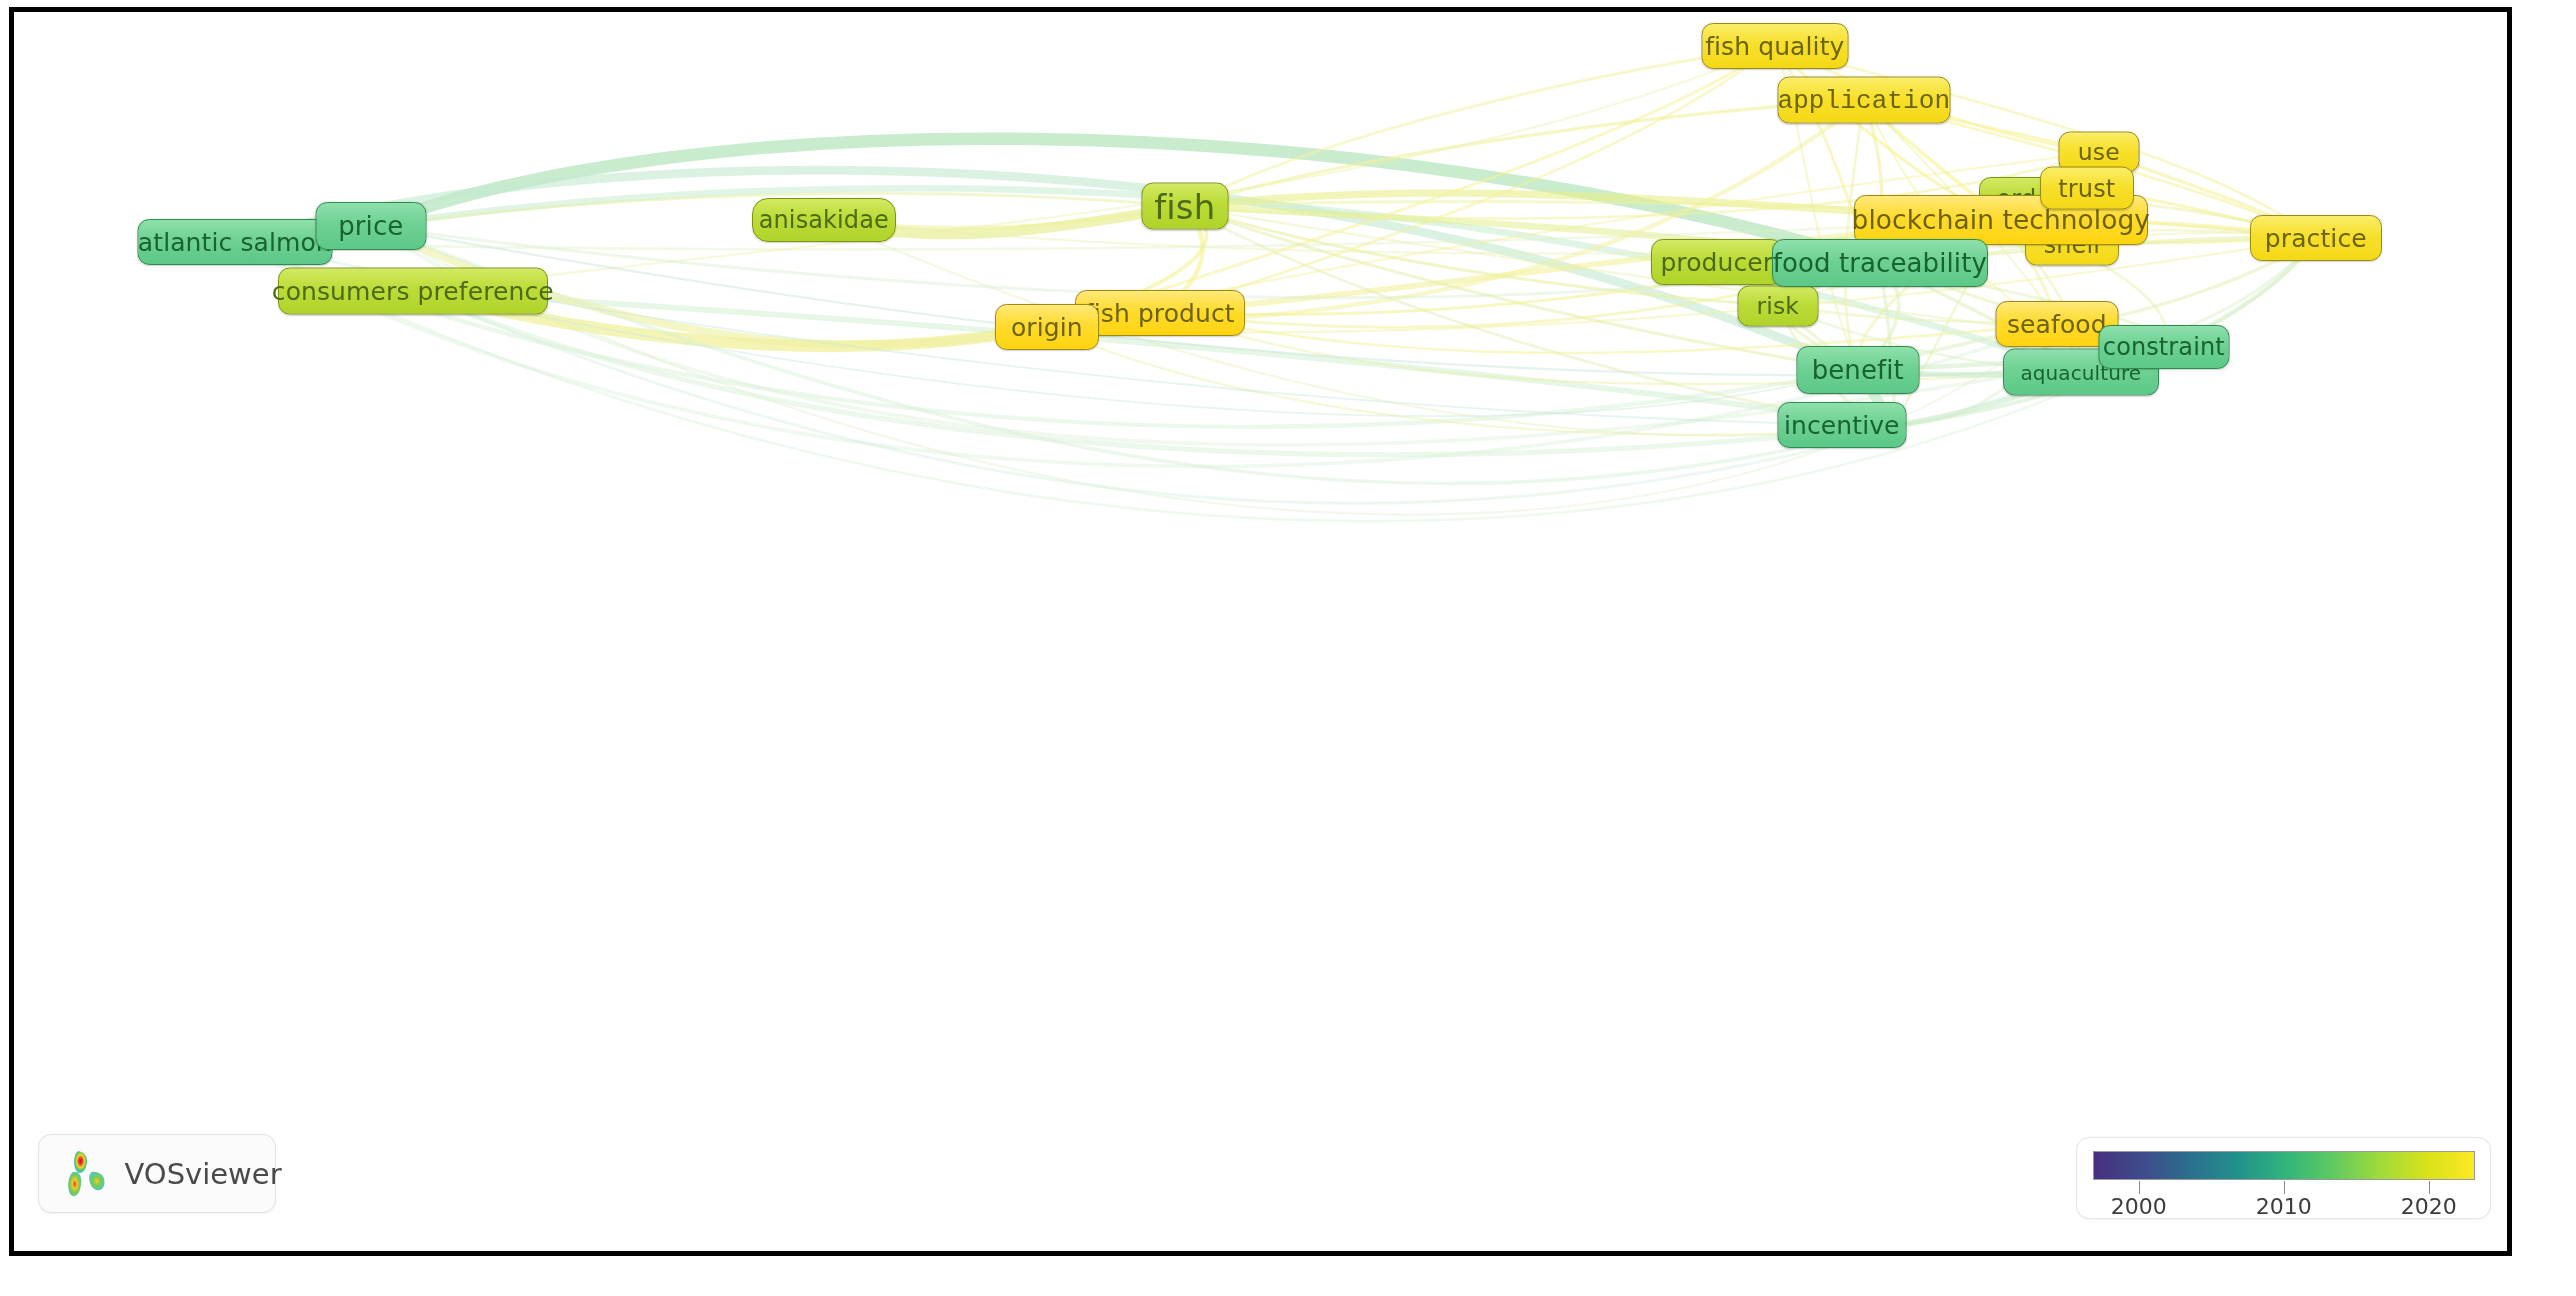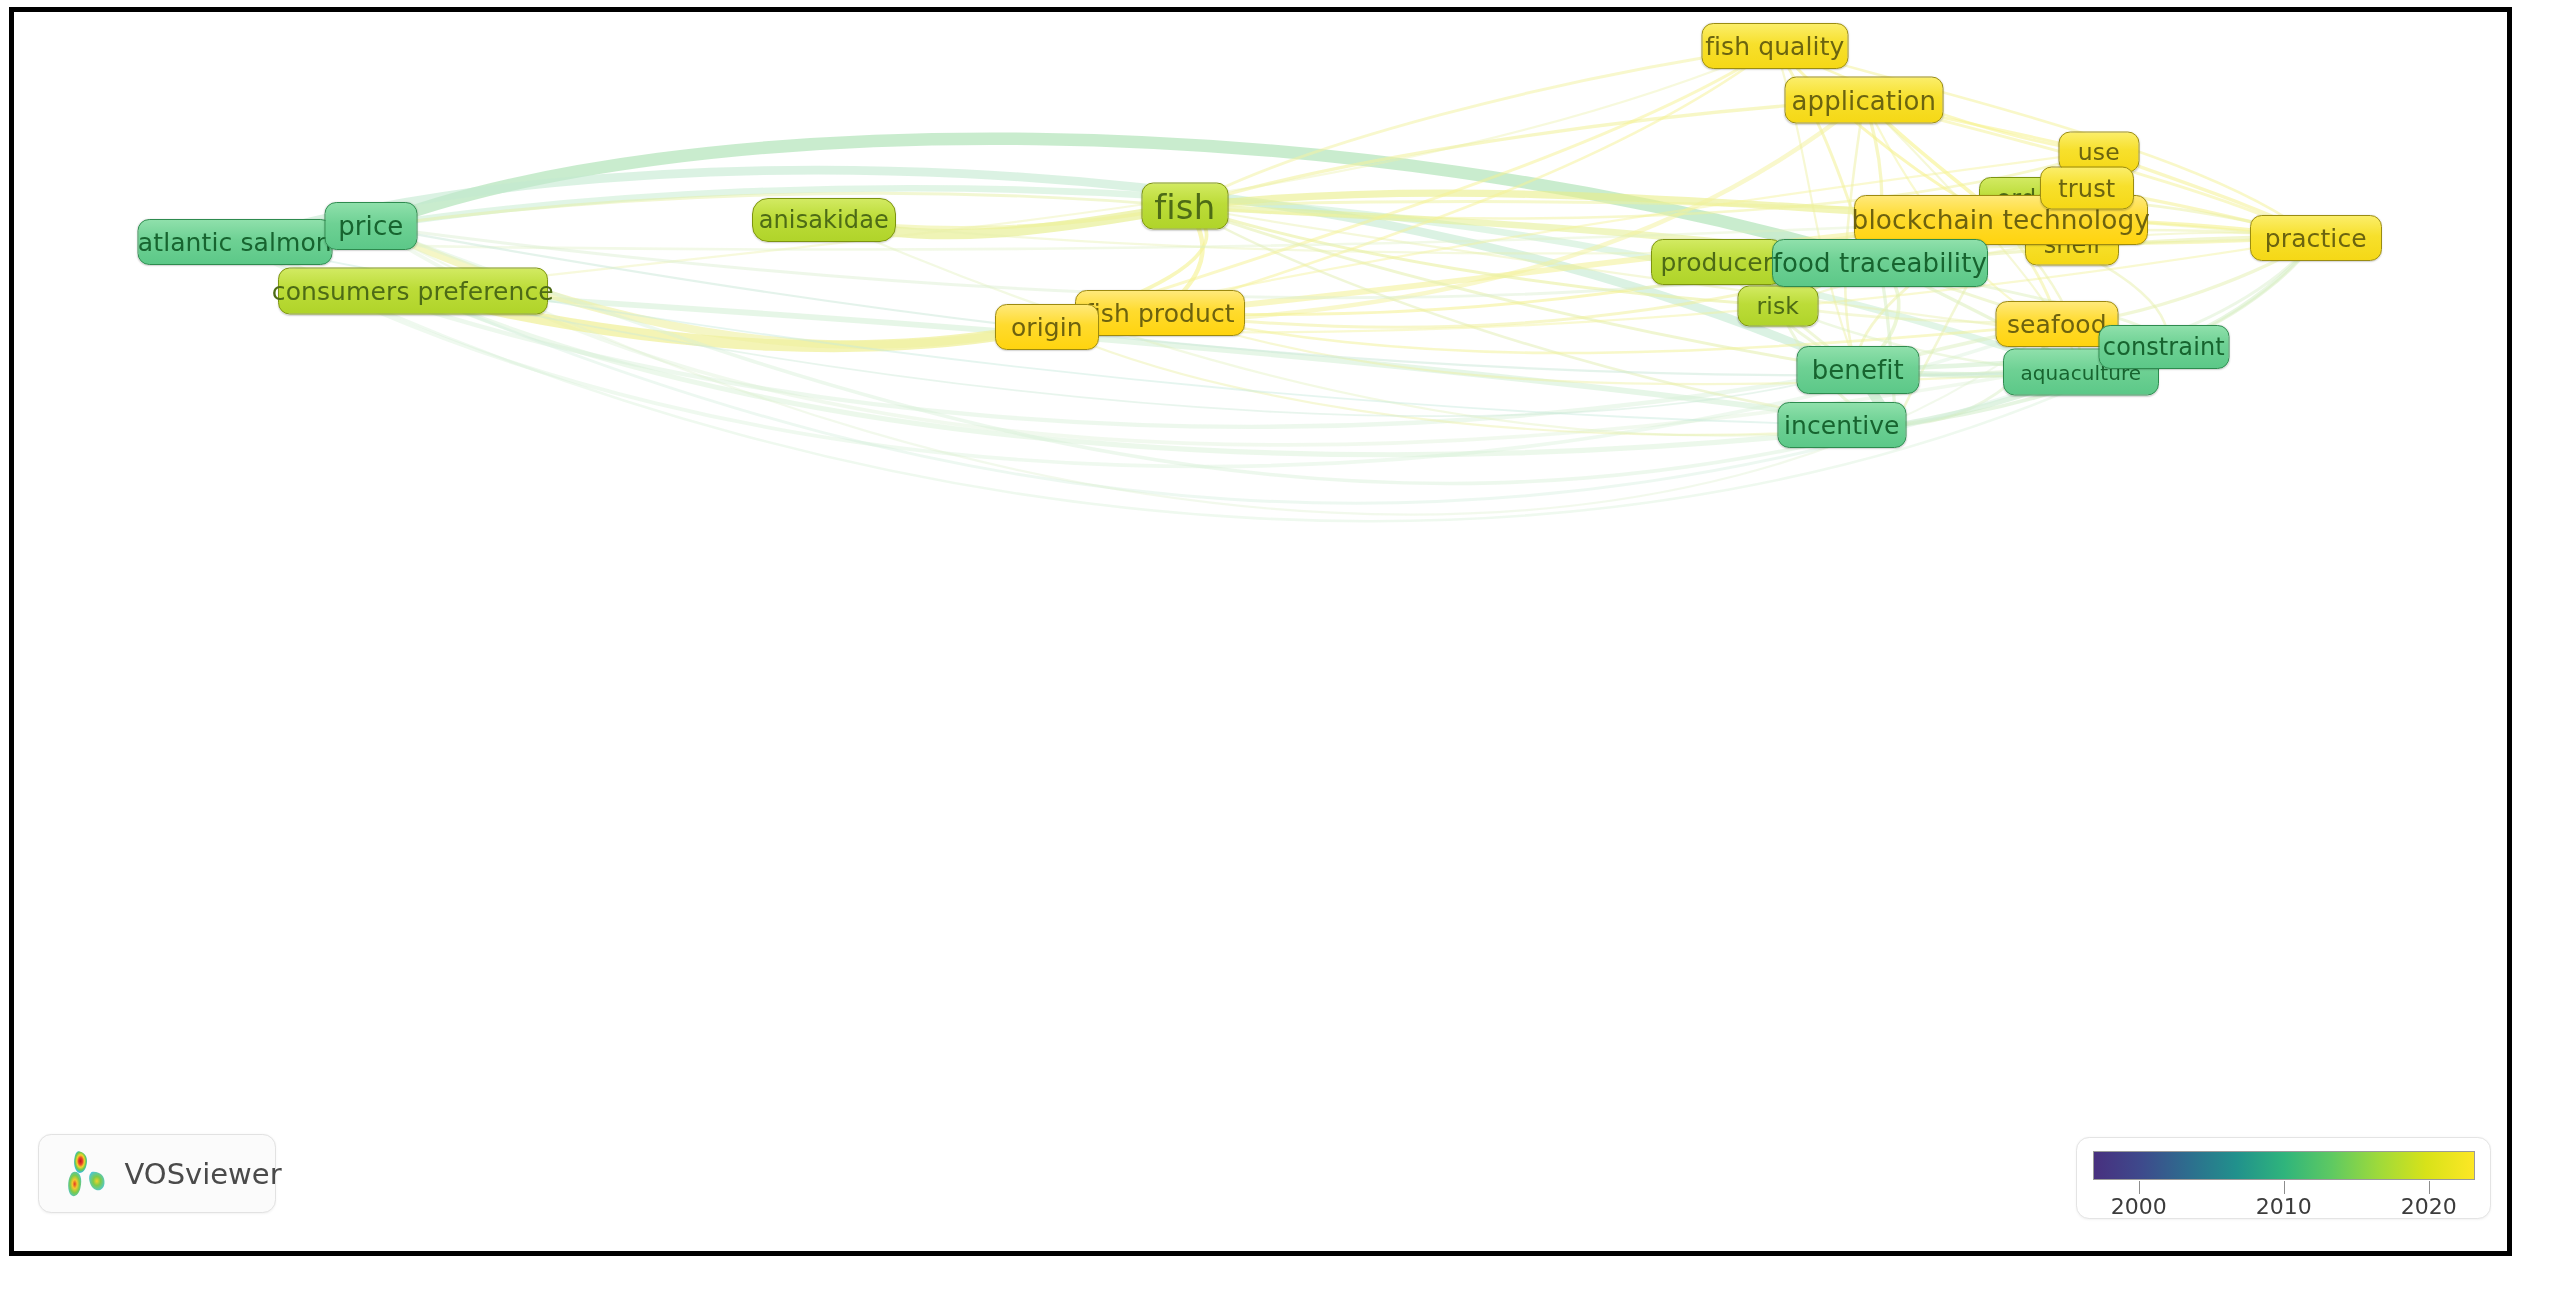--- a/index.html
+++ b/index.html
@@ -235,21 +235,21 @@
         <path d="M301,314  C1300,520 2200,560 2565,563" stroke="#c6e9dc" stroke-width="2.5" opacity=".45"></path>
         <path d="M543,380  C1400,560 2100,600 2513,488" stroke="#cce9d6" stroke-width="2.5" opacity=".45"></path>
 
       </g>
     </svg>
 
     <div id="node-layer">
         <div class="node c-yellow" style="left: 1761px; top: 34px; width: 147px; height: 46px; font-size: 25px; z-index: 12;">
           <span class="lbl">fish quality</span>
         </div>
-        <div class="node c-yellow" style="left: 1850px; top: 88px; width: 159px; height: 47px; font-size: 26px; z-index: 12;">
+        <div class="node c-yellow" style="left: 1850px; top: 88px; width: 173px; height: 47px; font-size: 26px; z-index: 12; font-family: Liberation Mono, monospace;">
           <span class="lbl">application</span>
         </div>
         <div class="node c-yellow" style="left: 2085px; top: 140px; width: 81px; height: 41px; font-size: 23.5px; z-index: 13;">
           <span class="lbl">use</span>
         </div>
         <div class="node c-yellow" style="left: 2073px; top: 176px; width: 94px; height: 43px; font-size: 24px; z-index: 15;">
           <span class="lbl">trust</span>
         </div>
         <div class="node c-yellowgreen" style="left: 2015px; top: 187px; width: 100px; height: 44px; font-size: 24px; z-index: 10;">
           <span class="lbl">order</span>
@@ -268,21 +268,21 @@
         </div>
         <div class="node c-green" style="left: 1866px; top: 251px; width: 216px; height: 48px; font-size: 26px; z-index: 14;">
           <span class="lbl">food traceability</span>
         </div>
         <div class="node c-yellowgreen" style="left: 1171px; top: 194px; width: 87px; height: 47px; font-size: 34px; z-index: 12;">
           <span class="lbl">fish</span>
         </div>
         <div class="node c-yellowgreen" style="left: 810px; top: 208px; width: 144px; height: 44px; font-size: 24px; z-index: 10; border-radius: 16px;">
           <span class="lbl">anisakidae</span>
         </div>
-        <div class="node c-green" style="left: 357px; top: 214px; width: 93px; height: 48px; font-size: 26px; z-index: 13;">
+        <div class="node c-green" style="left: 357px; top: 214px; width: 111px; height: 48px; font-size: 26px; z-index: 13;">
           <span class="lbl">price</span>
         </div>
         <div class="node c-green" style="left: 221px; top: 230px; width: 195px; height: 46px; font-size: 25px; z-index: 11;">
           <span class="lbl">atlantic salmon</span>
         </div>
         <div class="node c-yellowgreen" style="left: 399px; top: 279px; width: 270px; height: 47px; font-size: 25px; z-index: 11;">
           <span class="lbl">consumers preference</span>
         </div>
         <div class="node c-gold" style="left: 1146px; top: 301px; width: 170px; height: 46px; font-size: 25px; z-index: 10;">
           <span class="lbl">fish product</span>

